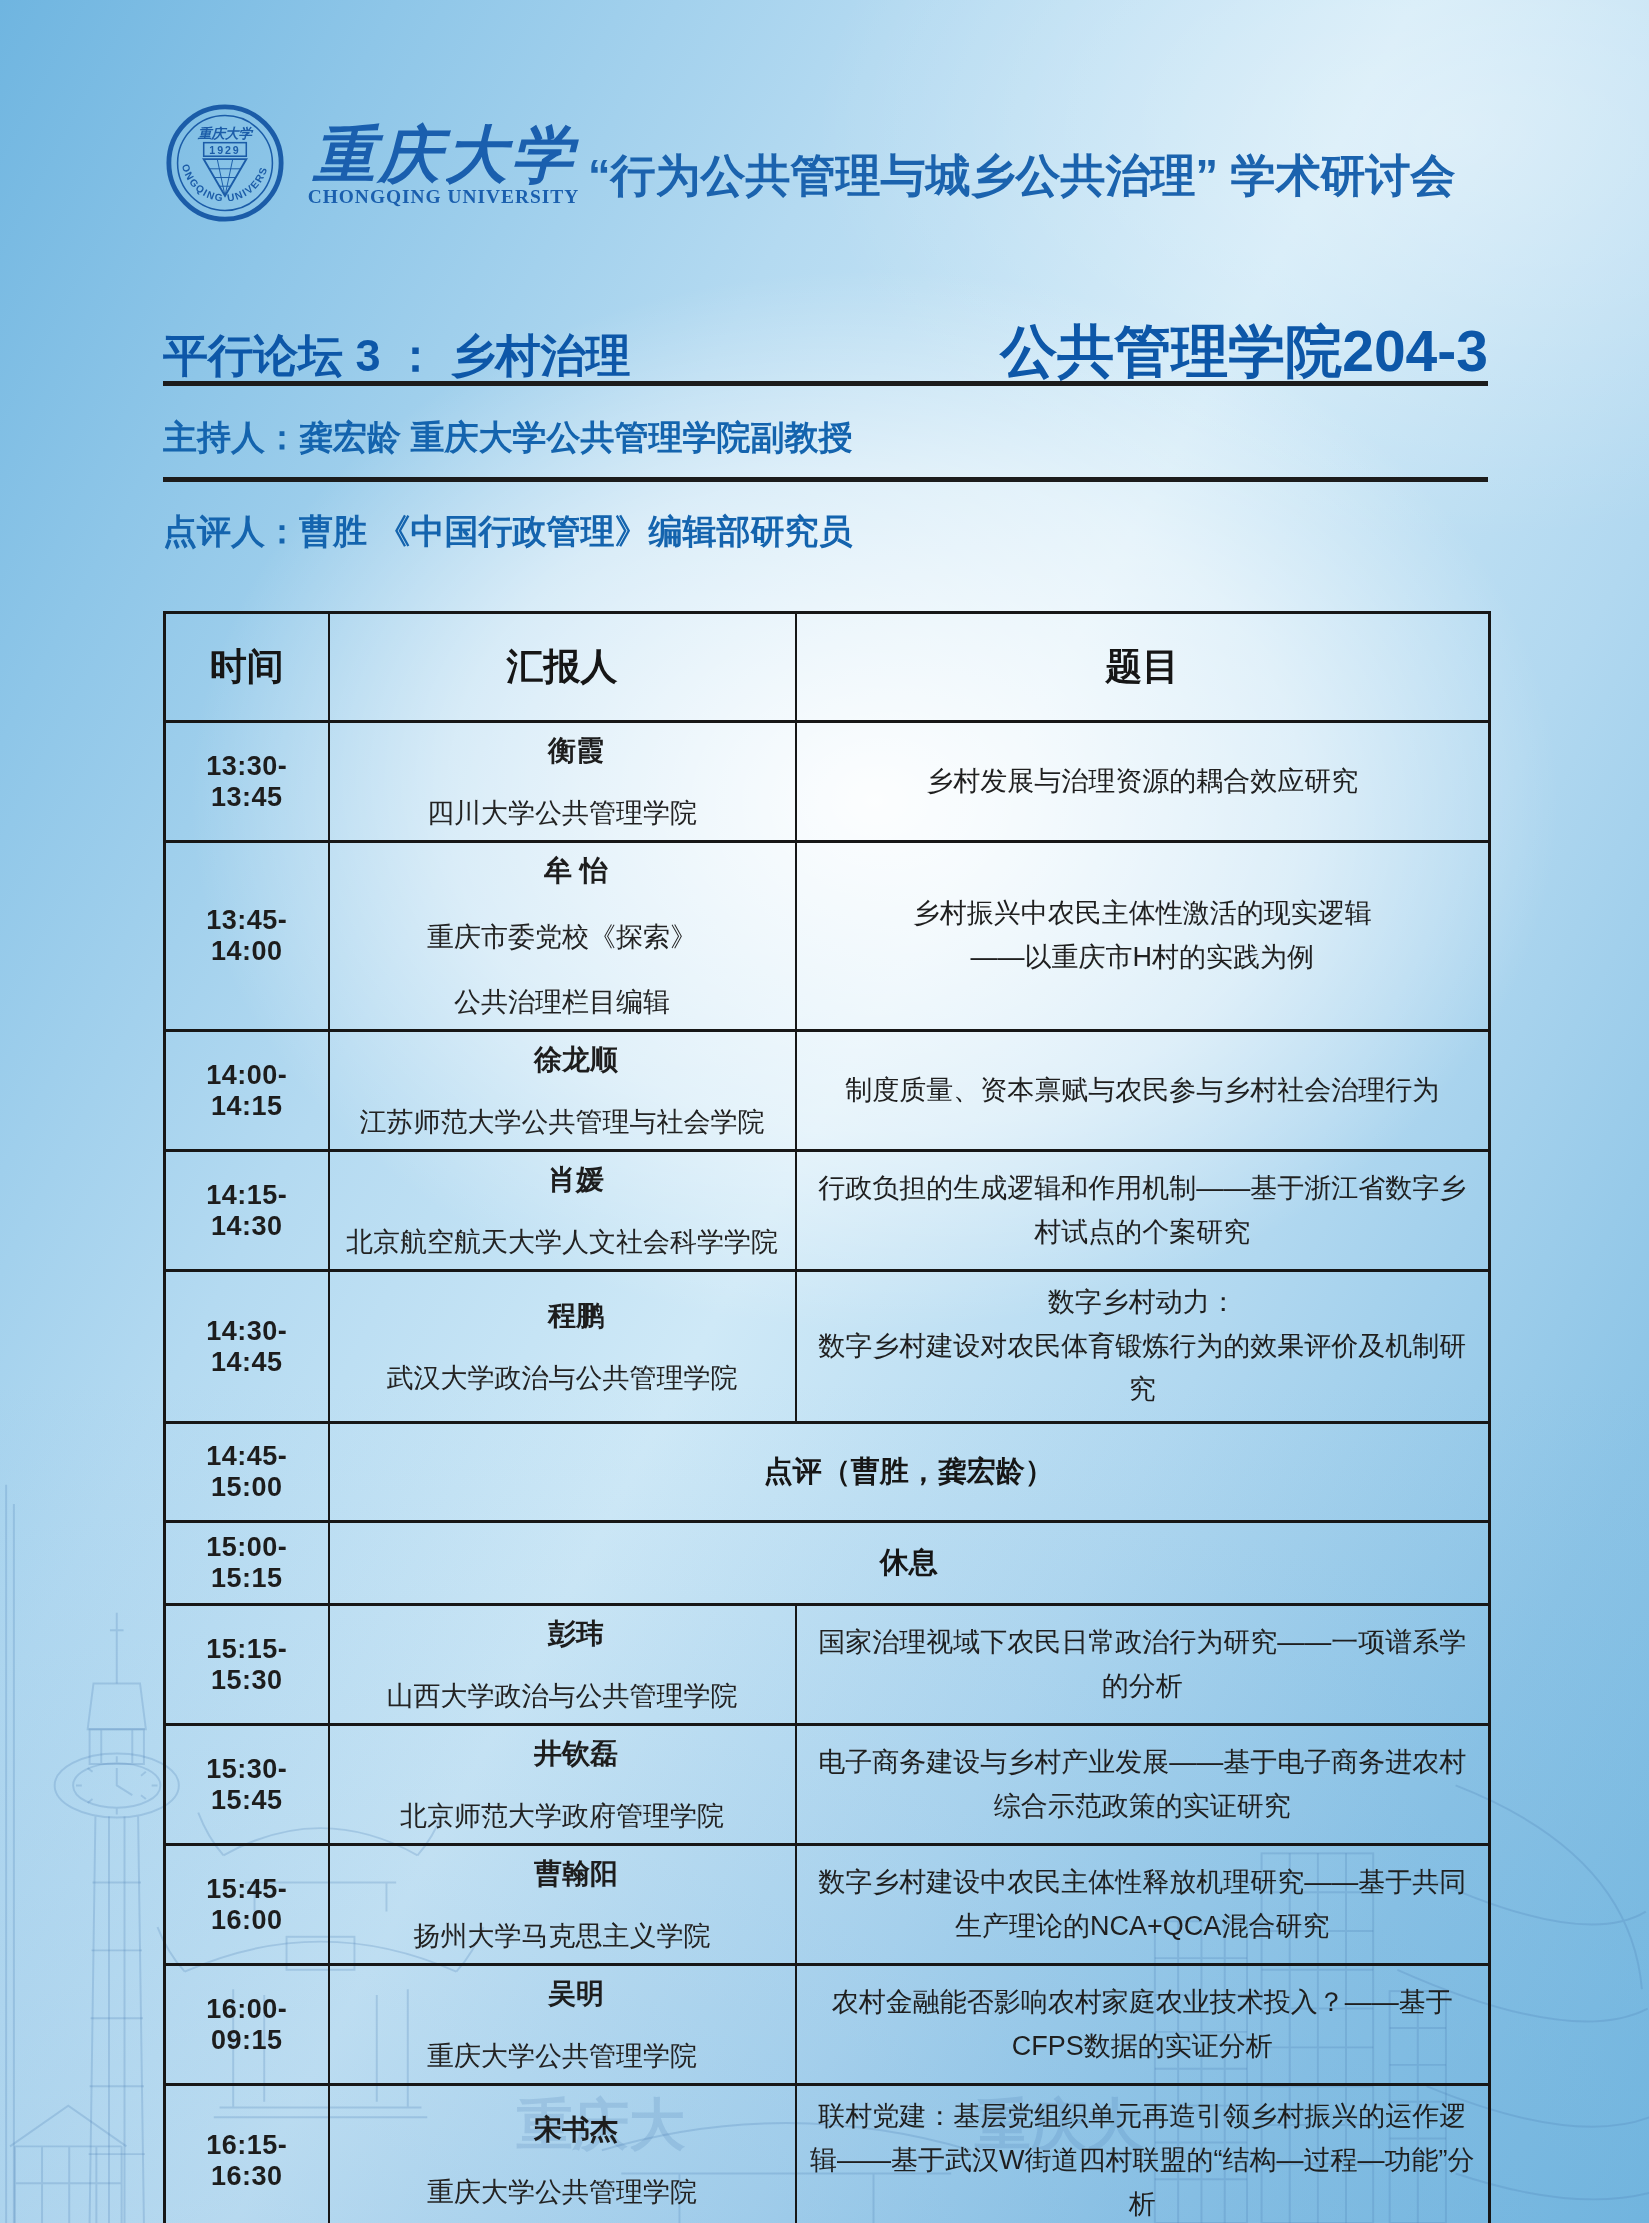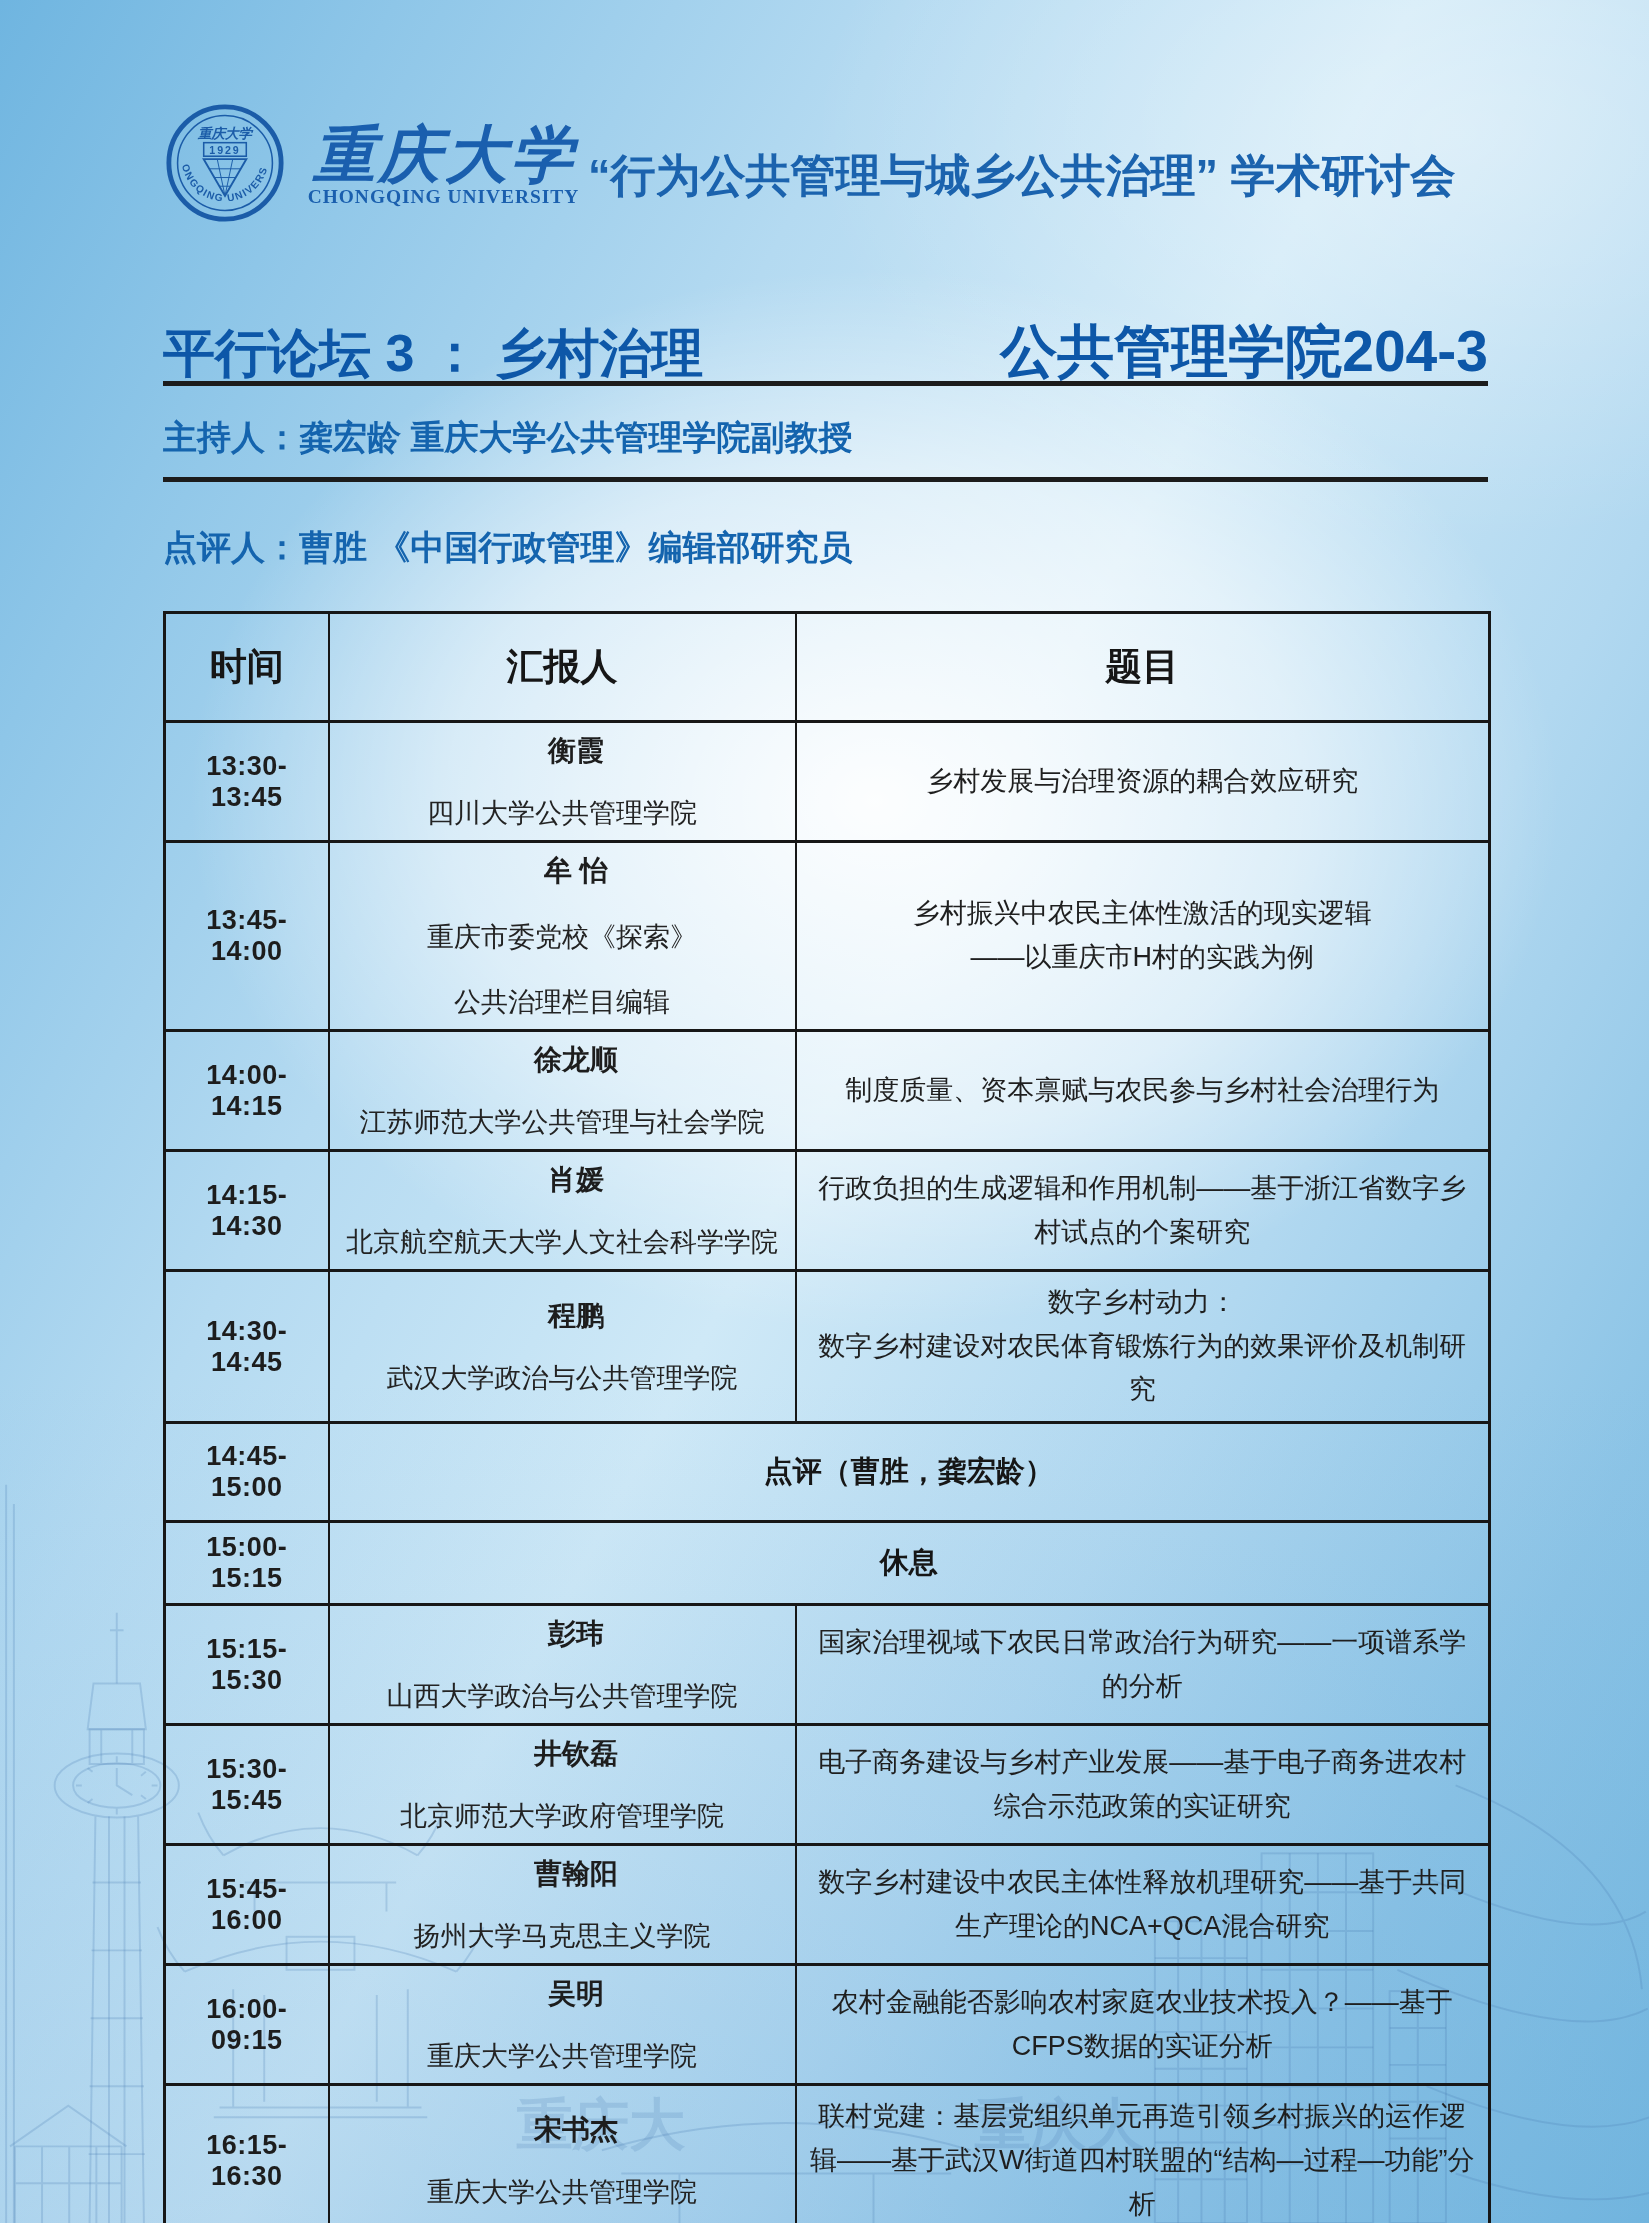--- a/index.html
+++ b/index.html
@@ -18,26 +18,26 @@
          font-family:"DejaVu Serif","Liberation Serif",serif;font-style:italic;font-weight:700;
          font-size:62px;letter-spacing:3.9px;color:#1a5fae;white-space:nowrap;}
   .uni-en{position:absolute;left:303px;top:186px;width:281px;text-align:center;
           font-family:"Liberation Serif","DejaVu Serif",serif;font-weight:700;
           font-size:19.4px;letter-spacing:1px;color:#1a5fae;white-space:nowrap;}
   .sym-title{position:absolute;left:588px;top:146px;width:873px;
              font-size:45px;font-weight:900;color:#1b63ae;white-space:nowrap;letter-spacing:0px;}
   
   .forum-row{position:absolute;left:163px;top:314px;width:1325px;display:flex;
              justify-content:space-between;align-items:baseline;}
-  .forum-name{font-size:52px;font-weight:800;color:#0d57a8;}
+  .forum-name{font-size:45px;font-weight:800;color:#0d57a8;}
   .forum-venue{font-size:57px;font-weight:800;color:#0d57a8;}
   .rule{position:absolute;left:163px;width:1325px;height:4.9px;background:#1c1c1c;}
   .rule1{top:381px;} .rule2{top:477px;}
   .host-line{position:absolute;left:163px;top:415px;font-size:34px;font-weight:800;color:#1464ae;}
-  .comm-block{position:absolute;left:163px;top:510px;font-size:34px;font-weight:800;color:#1464ae;line-height:43px;margin-top:16px;}
+  .comm-block{position:absolute;left:163px;top:510px;font-size:34px;font-weight:800;color:#1464ae;line-height:43px;}
   .comm-l2{margin-left:115px;margin-top:9.7px;}
   
   table.sched{position:absolute;left:163px;top:611px;width:1325px;border-collapse:collapse;
               table-layout:fixed;color:#1d1d1d;}
   table.sched{border:3.9px solid #171717;}
   .sched th,.sched td{border:2.9px solid #171717;border-top-width:3.9px;border-bottom-width:3.9px;
                       padding:9px;vertical-align:middle;text-align:center;background:transparent;}
   .sched th{font-size:37px;font-weight:800;color:#161616;}
   .c-time{font-size:27px;font-weight:600;letter-spacing:0.5px;}
   .pname{font-size:28px;font-weight:800;margin-bottom:25px;margin-left:28px;}

